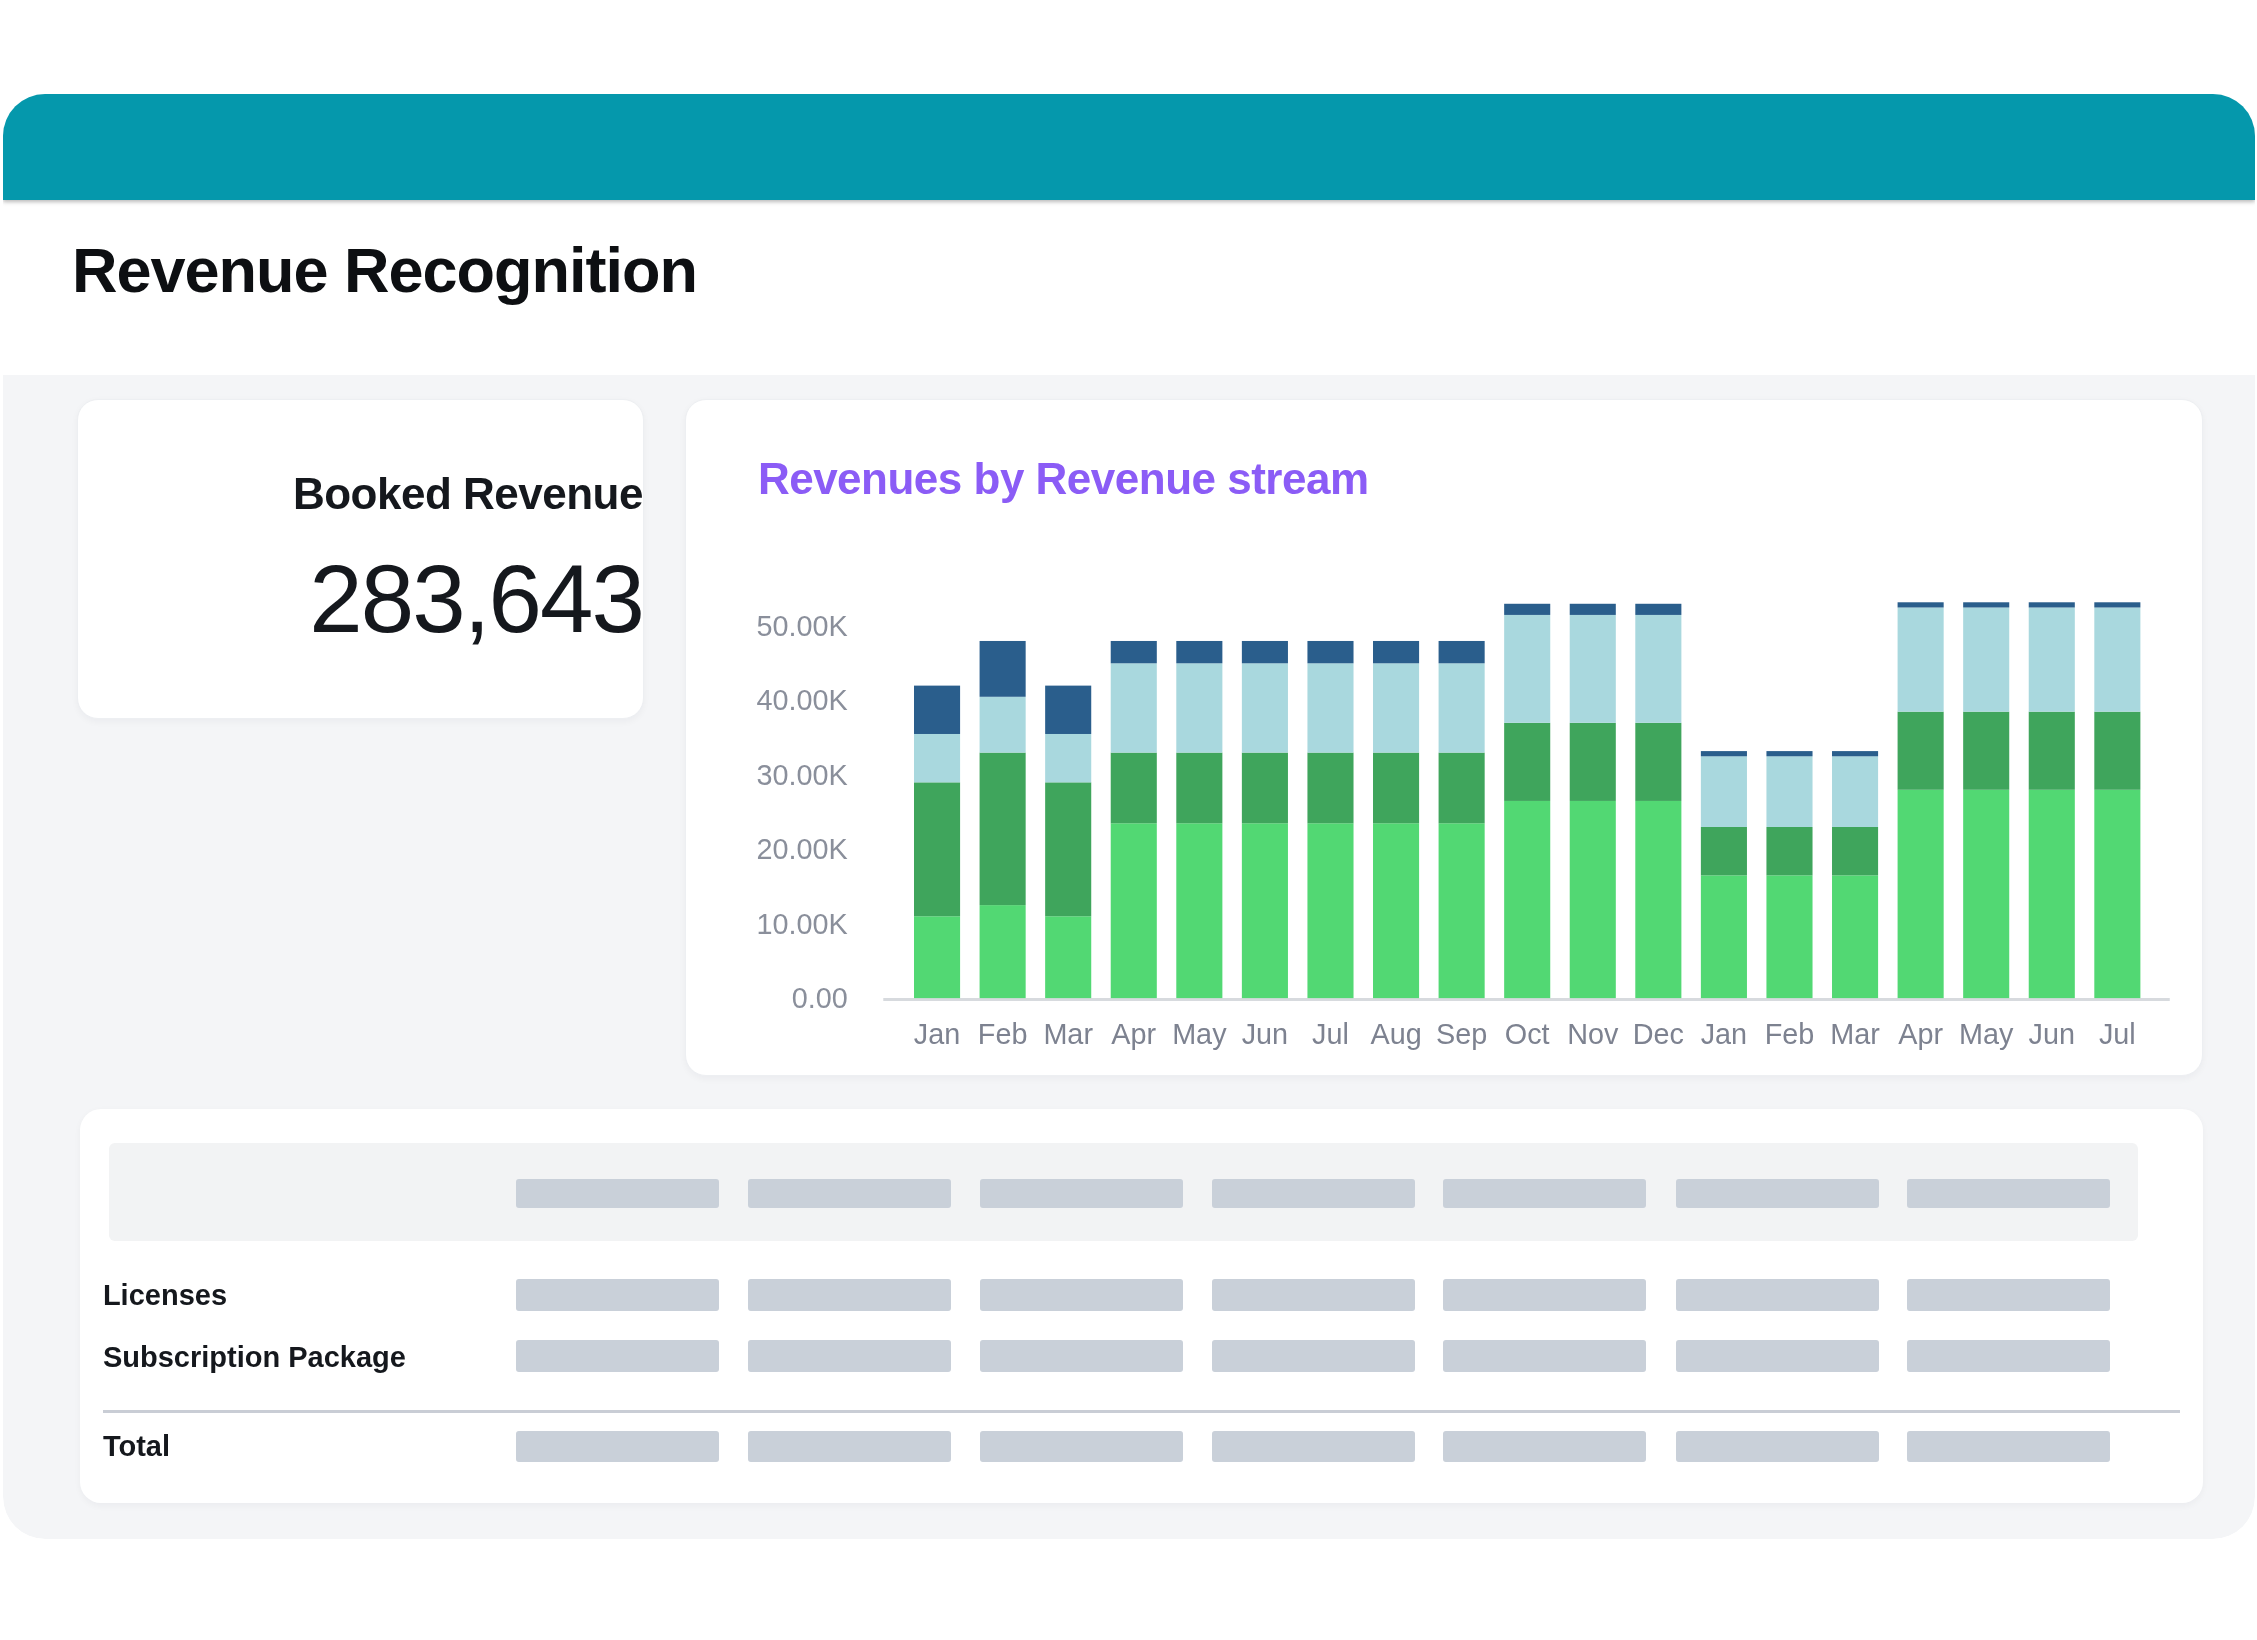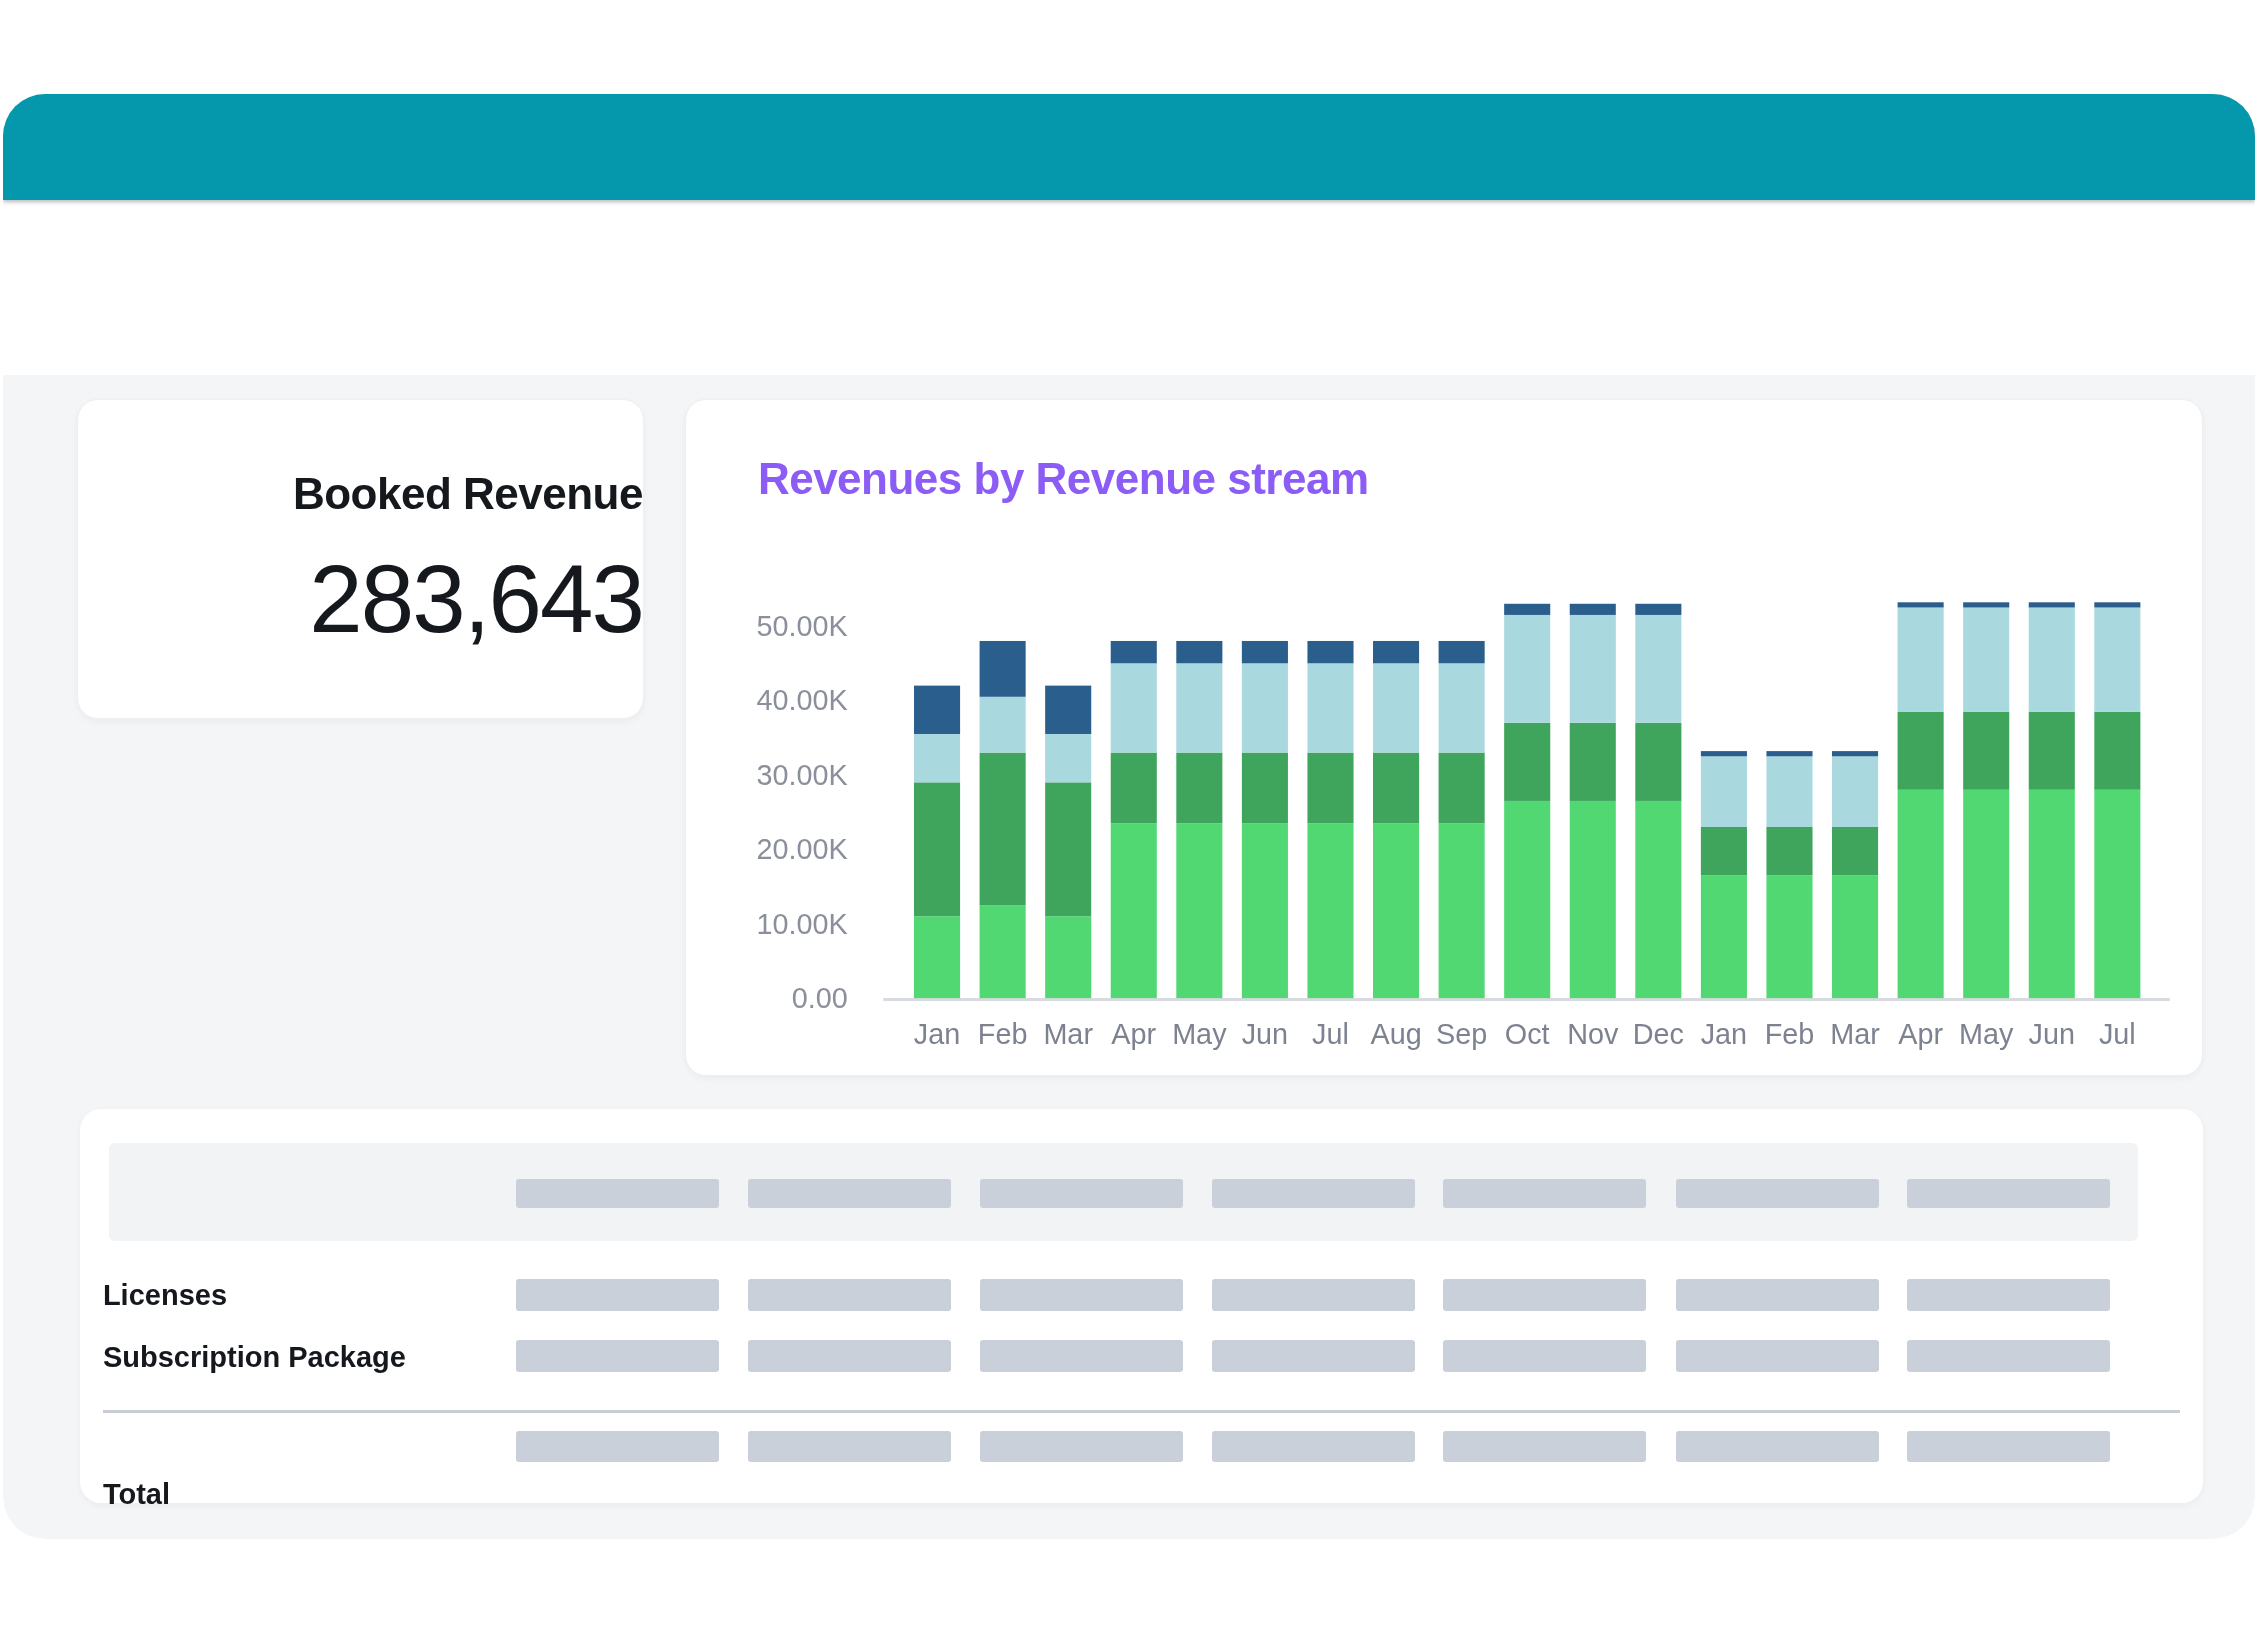--- a/index.html
+++ b/index.html
@@ -32,33 +32,34 @@
     font-weight: 700; letter-spacing: -0.5px; color: #8b5cf6; }
   .chart-svg { position: absolute; left: 0; top: 0; width: 1514px; height: 673px; }
 
   .table-card { left: 77px; top: 1015px; width: 2123px; height: 394px; border: none; }
   .table-header-band { position: absolute; left: 29px; top: 34px; width: 2029px;
     height: 98px; background: #f2f3f4; border-radius: 5.8px; }
   .row-label { position: absolute; left: 23px; font-size: 29px; font-weight: 700;
     color: #15181d; line-height: 35px; }
   .row-label-0 { top: 169px; }
   .row-label-1 { top: 231px; }
-  .row-label-2 { top: 320px; margin-top: 48px; }
+  .row-label-2 { top: 320px; }
   .table-divider { position: absolute; left: 23px; top: 301px; width: 2077px;
     height: 2.9px; background: #c9cdd5; }
   .pill { position: absolute; width: 203px; border-radius: 2.9px; }
 
   svg text { font-family: "Liberation Sans", "DejaVu Sans", sans-serif; }
 </style>
 </head>
 <body>
 
 <div class="page">
   <div class="panel">
     <div class="teal-bar" style="background: rgb(5, 152, 172);"></div>
+    <h1 class="page-title">Revenue Recognition</h1>
     <div class="content-bg"></div>
 
     <section class="card kpi kpi-1">
       <div class="kpi-label">Booked Revenue</div>
       <div class="kpi-value">283,643</div>
     </section>
 
 
     <section class="card chart-card">
       <h2 class="chart-title">Revenues by Revenue stream</h2>

